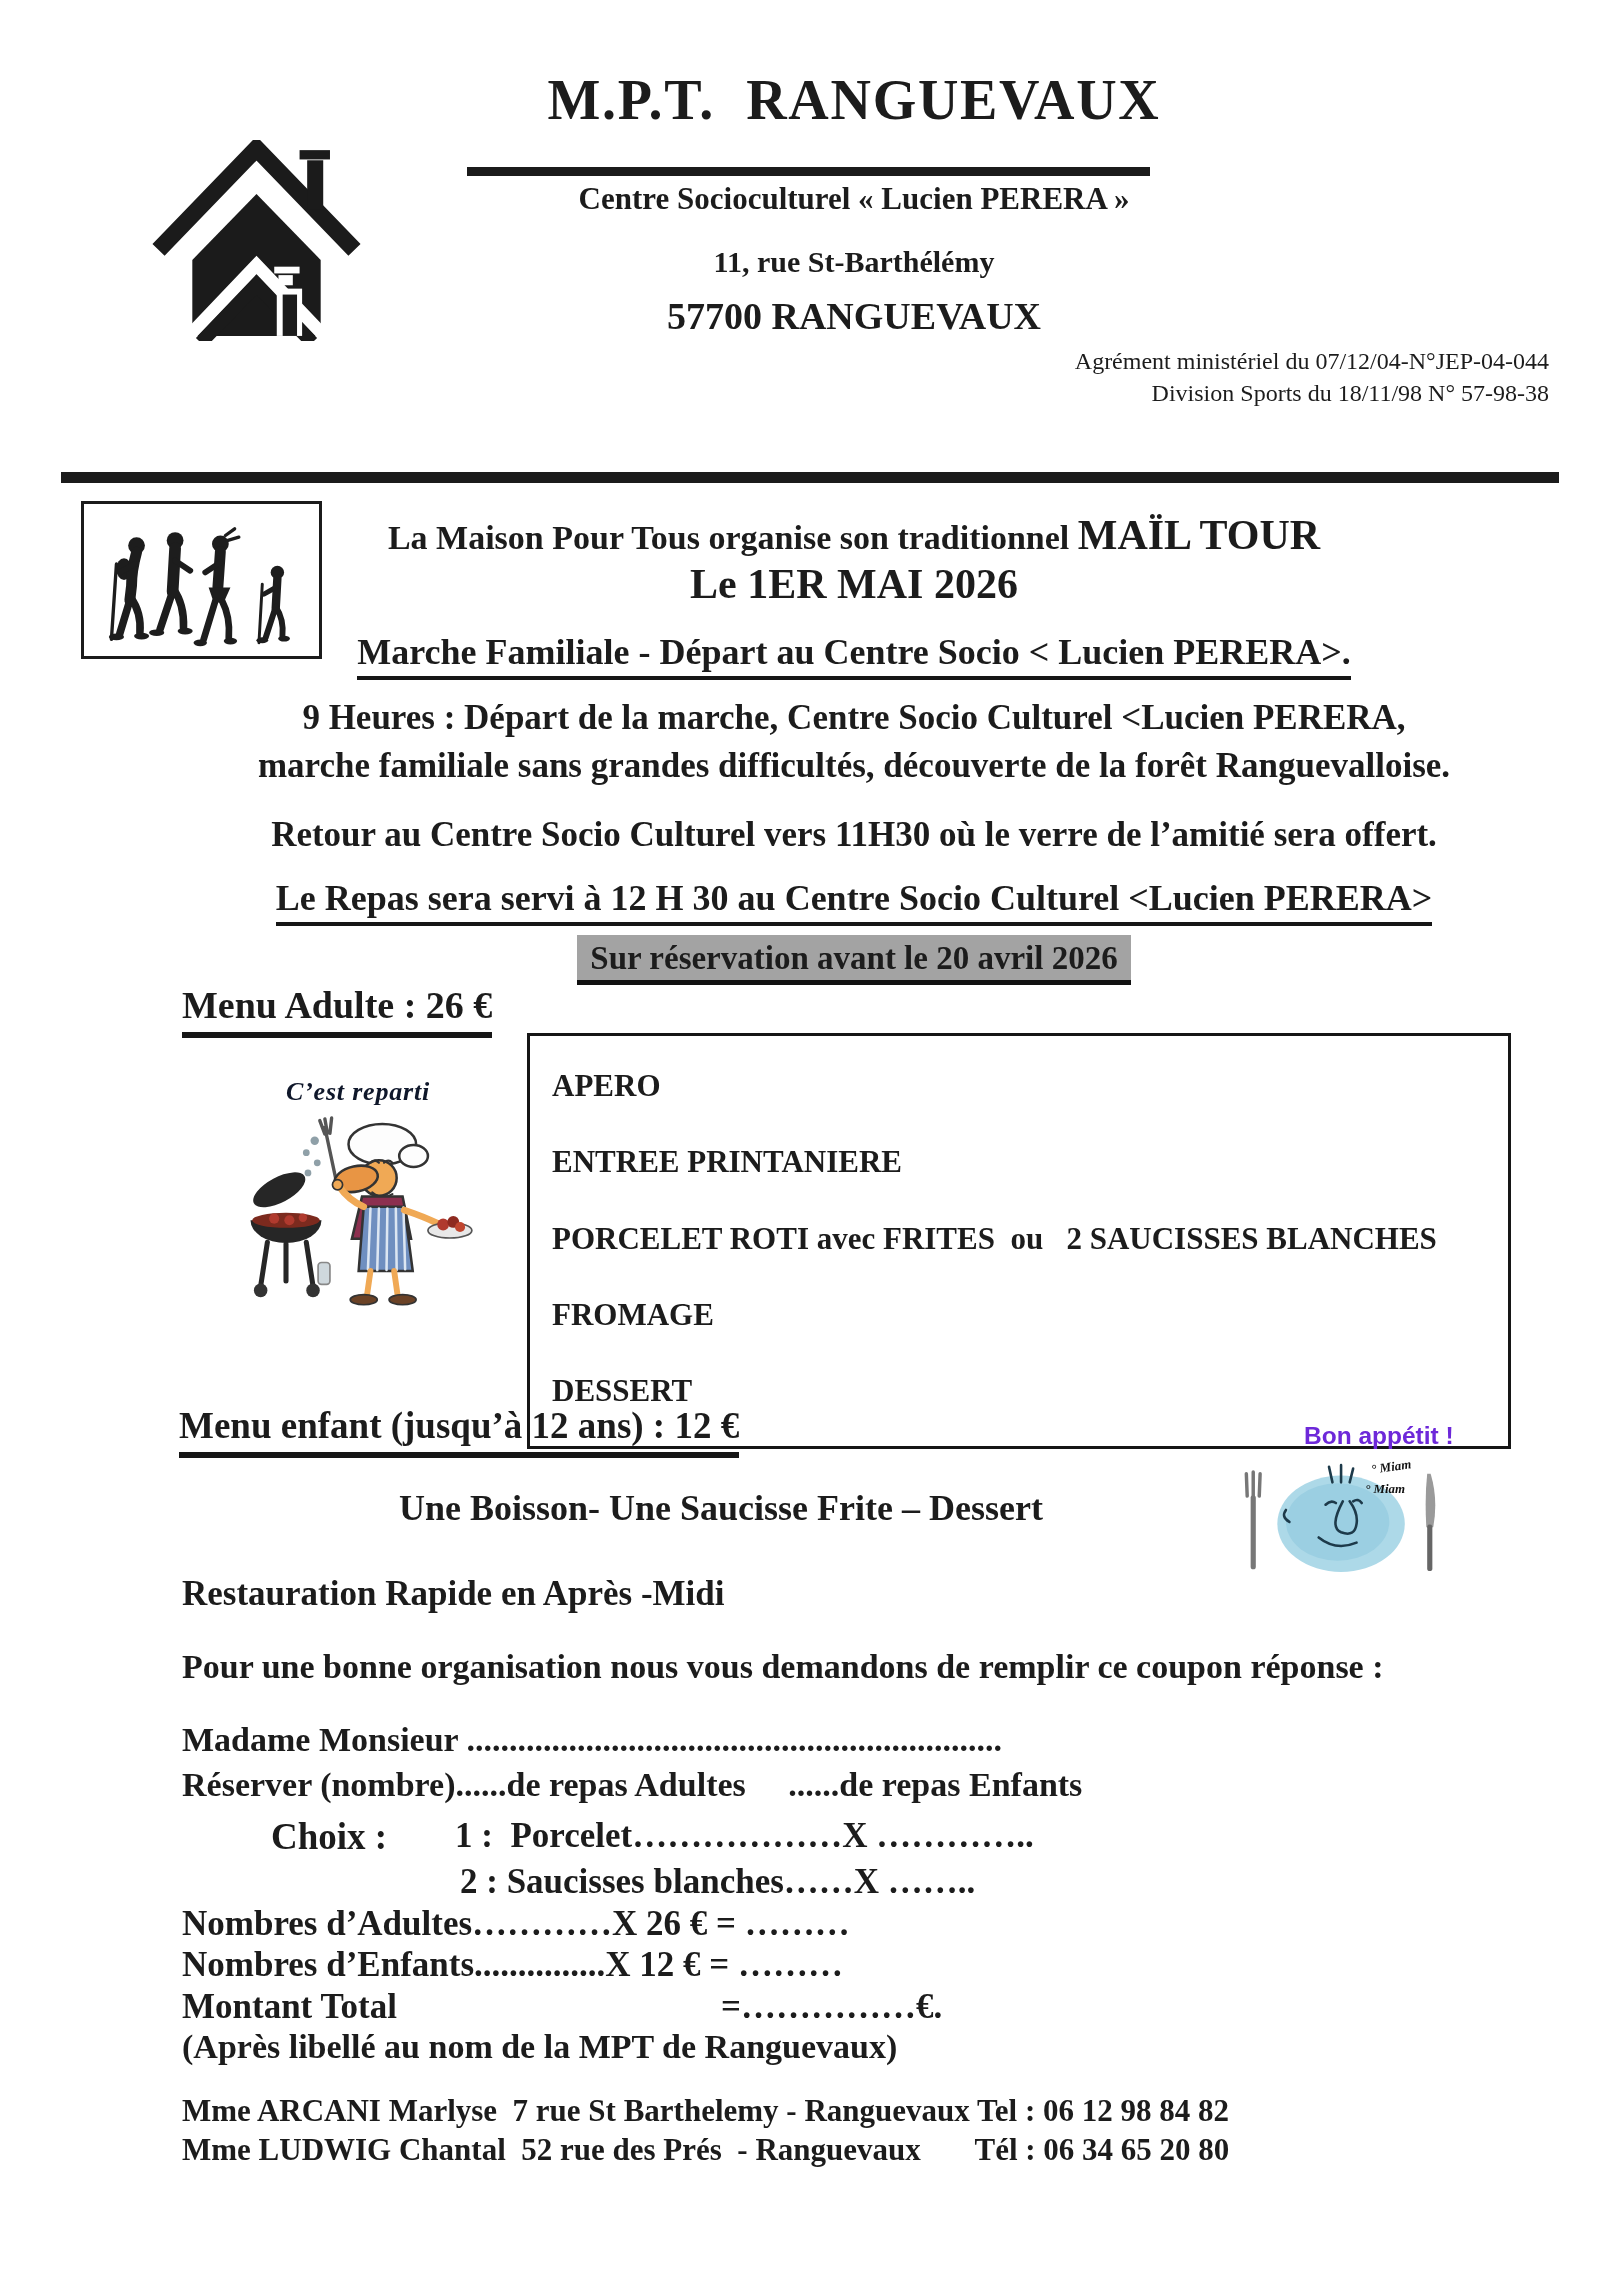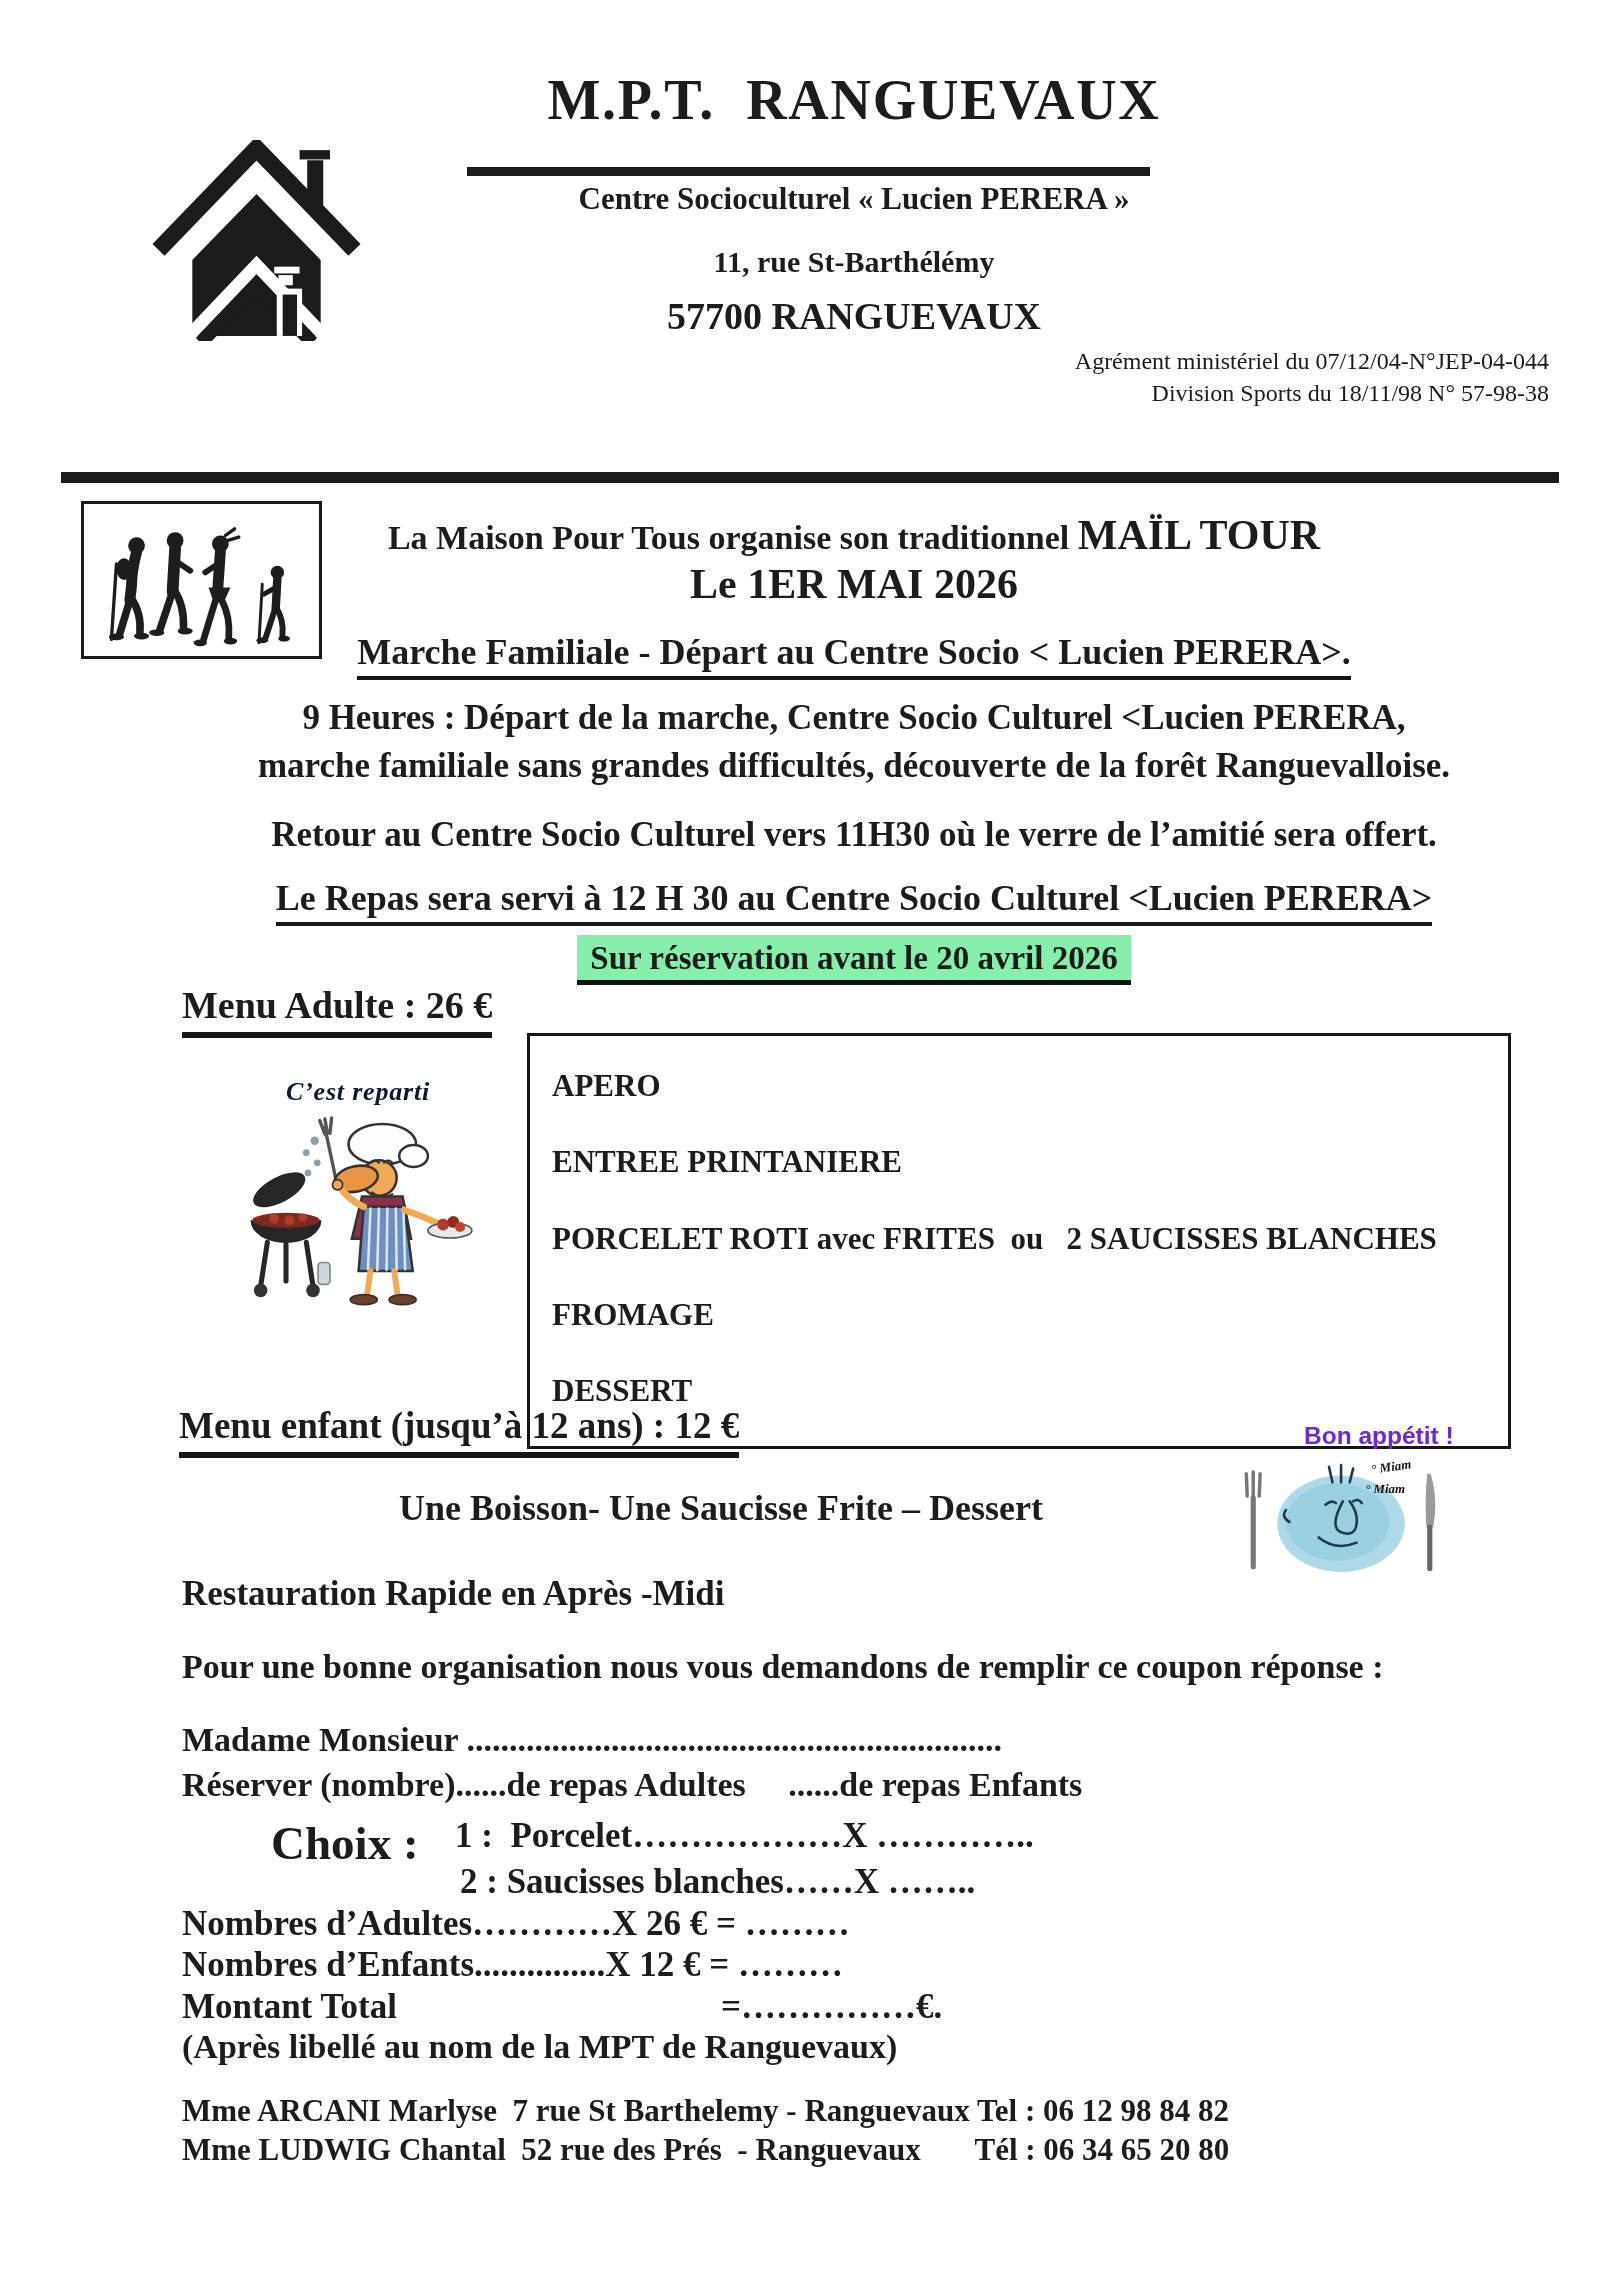--- a/index.html
+++ b/index.html
@@ -26,42 +26,42 @@
   .ev-intro .big{font-size:42px;}
   .ev-date{top:560px;font-size:42px;}
   .ev-walk{top:632px;font-size:36px;}
   .ul{display:inline-block;border-bottom:4.2px solid #161616;padding-bottom:2.5px;}
   .ul6{display:inline-block;border-bottom:6px solid #161616;padding-bottom:4.2px;}
   .det1{top:698px;font-size:35px;}
   .det2{top:746px;font-size:35px;}
   .retour{top:815px;font-size:35px;}
   .repas{top:878px;font-size:36px;}
   .hl-row{top:935px;}
-  .hl-span{display:inline-block;background:#86efac;font-size:33px;padding:5px 13.5px 1.7px 13.5px;border-bottom:5px solid #111;}
+  .hl-span{display:inline-block;background:#a3a3a3;font-size:33px;padding:5px 13.5px 1.7px 13.5px;border-bottom:5px solid #111;}
 
   .menu-adult-title{top:984px;left:182px;font-size:38px;}
   .menu-box{top:1033px;left:527px;width:984px;height:416px;border:3.4px solid #161616;
     display:flex;flex-direction:column;justify-content:space-between;
     padding:32px 15px 37px 22px;box-sizing:border-box;}
   .menu-item{font-size:31px;white-space:pre;}
 
   .chef-clip{top:1075px;left:237px;width:254px;height:254px;}
   .chef-caption{position:absolute;top:1.7px;left:49px;font-size:26px;font-style:italic;color:#0f172a;letter-spacing:0.8px;}
   .chef-svg{position:absolute;top:37px;left:0;}
 
   .menu-child-title{top:1405px;left:179px;font-size:37px;}
   .bon-appetit{top:1422px;left:1304px;font-size:24.5px;color:#6d28d9;font-family:"Liberation Sans",sans-serif;}
   .plate-clip{top:1447px;left:1236px;width:211px;height:131px;}
   .boisson{top:1488px;left:399px;font-size:36px;}
   .restauration{top:1574px;left:182px;font-size:35px;}
   .pour{top:1647px;left:182px;font-size:34px;}
 
   .madame{top:1720px;left:182px;font-size:34px;}
   .reserver{top:1765px;left:182px;font-size:34px;}
-  .choix-label{top:1816px;left:271px;font-size:47px;text-align:center;}
+  .choix-label{top:1816px;left:271px;font-size:37px;text-align:center;}
   .choix1{top:1816px;left:455px;font-size:35px;}
   .choix2{top:1862px;left:460px;font-size:35px;}
   .adultes{top:1904px;left:182px;font-size:35px;}
   .enfants{top:1945px;left:182px;font-size:35px;}
   .montant-label{top:1987px;left:182px;font-size:35px;}
   .montant-value{top:1987px;left:721px;font-size:35px;}
   .cheque{top:2027px;left:182px;font-size:34px;}
   .contact1{top:2093px;left:182px;font-size:31px;}
   .contact2{top:2132px;left:182px;font-size:31px;}
 </style>

